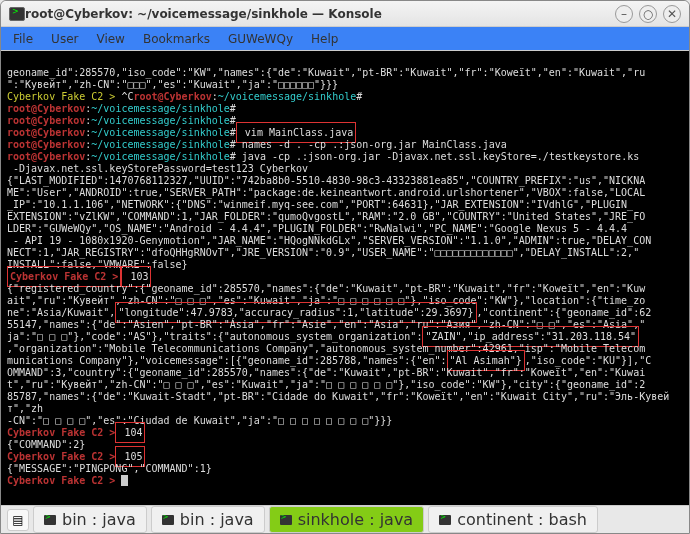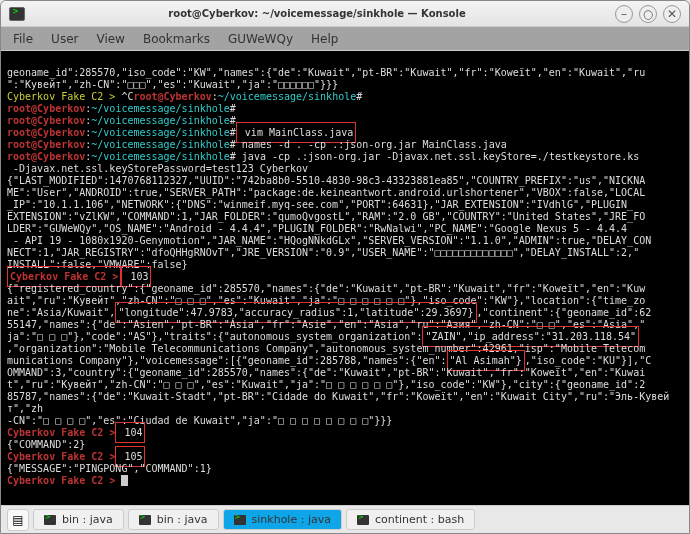--- a/index.html
+++ b/index.html
@@ -24,22 +24,22 @@
   height: 26px;
   background: linear-gradient(#f4f4f4, #e4e4e4);
   border-bottom: 1px solid #ccc;
   display: flex;
   align-items: center;
   padding: 0 8px;
   border-radius: 6px 6px 0 0;
 }
 .titlebar .title {
   flex: 1;
-  text-align: center;
-  font-size: 10px;
+  text-align: left;
+  font-size: 12px;
   color: #333;
   font-weight: bold;
 }
 .winbtn {
   width: 18px; height: 18px;
   border-radius: 50%;
   border: 1px solid #999;
   background: #eee;
   margin-left: 6px;
   display: flex;
@@ -59,21 +59,21 @@
 }
 .terminal-icon::after {
   content: ">";
   color: #0f0;
   font-size: 8px;
   position: absolute;
   left: 2px; top: -1px;
 }
 .menubar {
   height: 24px;
-  background: #a3a3a3;
+  background: #3b82f6;
   border-bottom: 1px solid #ccc;
   display: flex;
   align-items: center;
   gap: 18px;
   padding: 0 12px;
   font-size: 12px;
   color: #333;
 }
 .menubar span { cursor: pointer; }
 .terminal {
@@ -119,26 +119,26 @@
   cursor: pointer;
 }
 .tab {
   display: flex;
   align-items: center;
   gap: 6px;
   padding: 3px 10px;
   background: #f0f0f0;
   border: 1px solid #ccc;
   border-radius: 3px;
-  font-size: 11px;
+  font-size: 16px;
   color: #333;
   cursor: pointer;
 }
 .tab.active {
-  background: #0ea5e9;
+  background: #84cc16;
   font-weight: 500;
 }
 .tab .ticon {
   width: 12px; height: 10px;
   background: #333;
   border-radius: 1px;
   position: relative;
 }
 .tab .ticon::after {
   content: ">";

